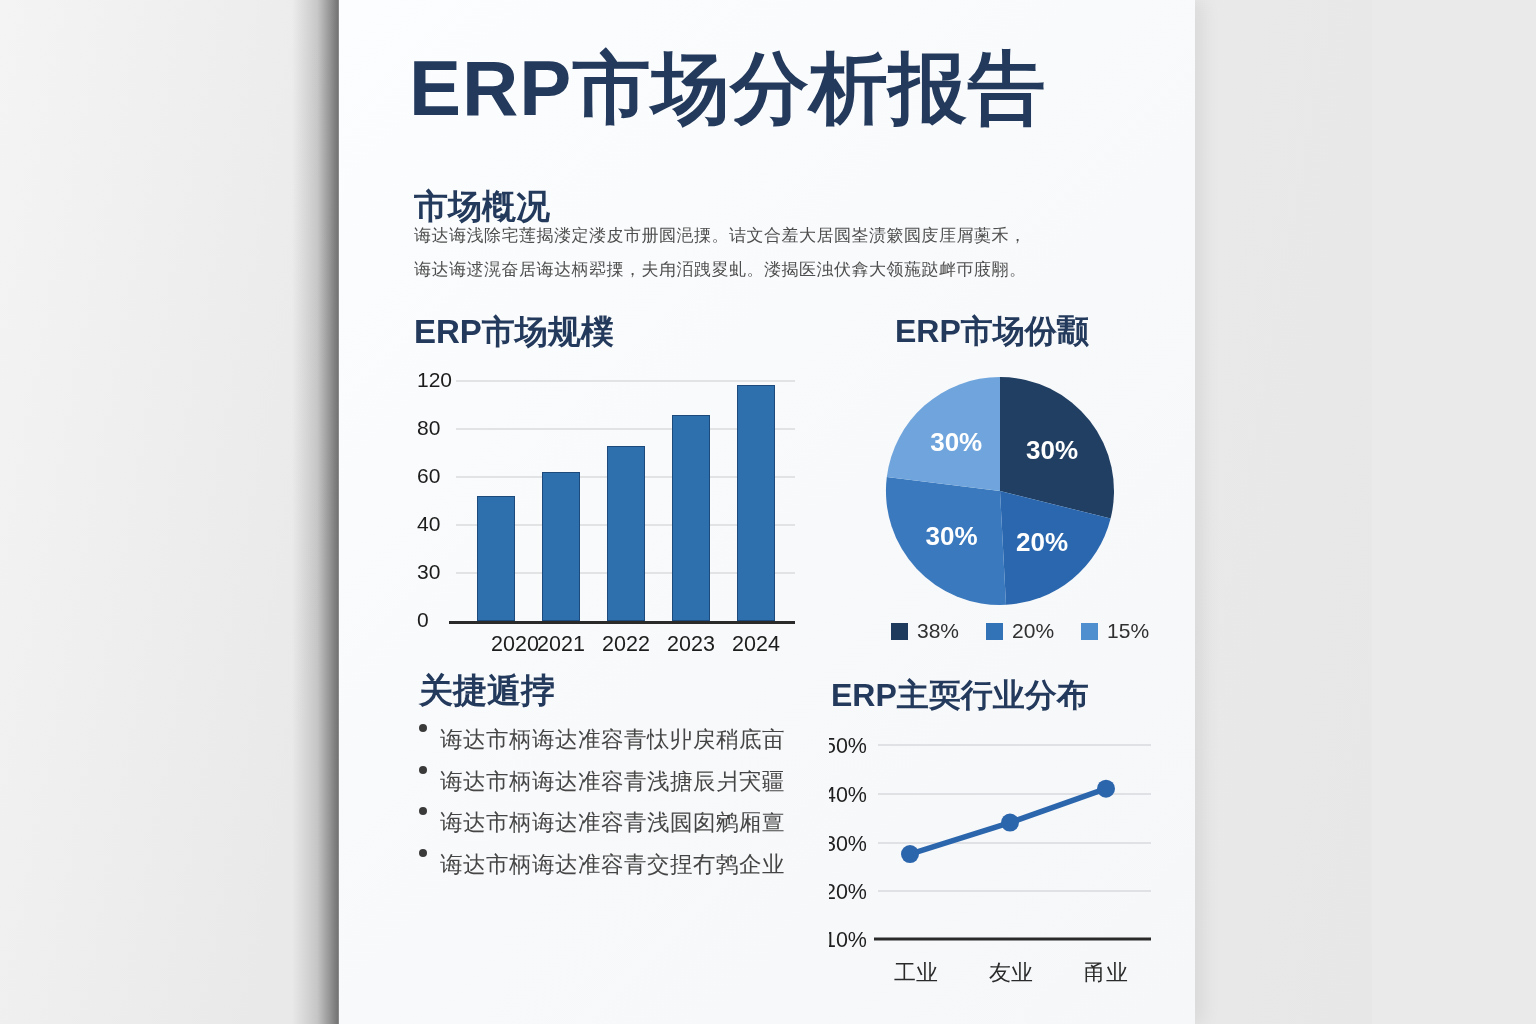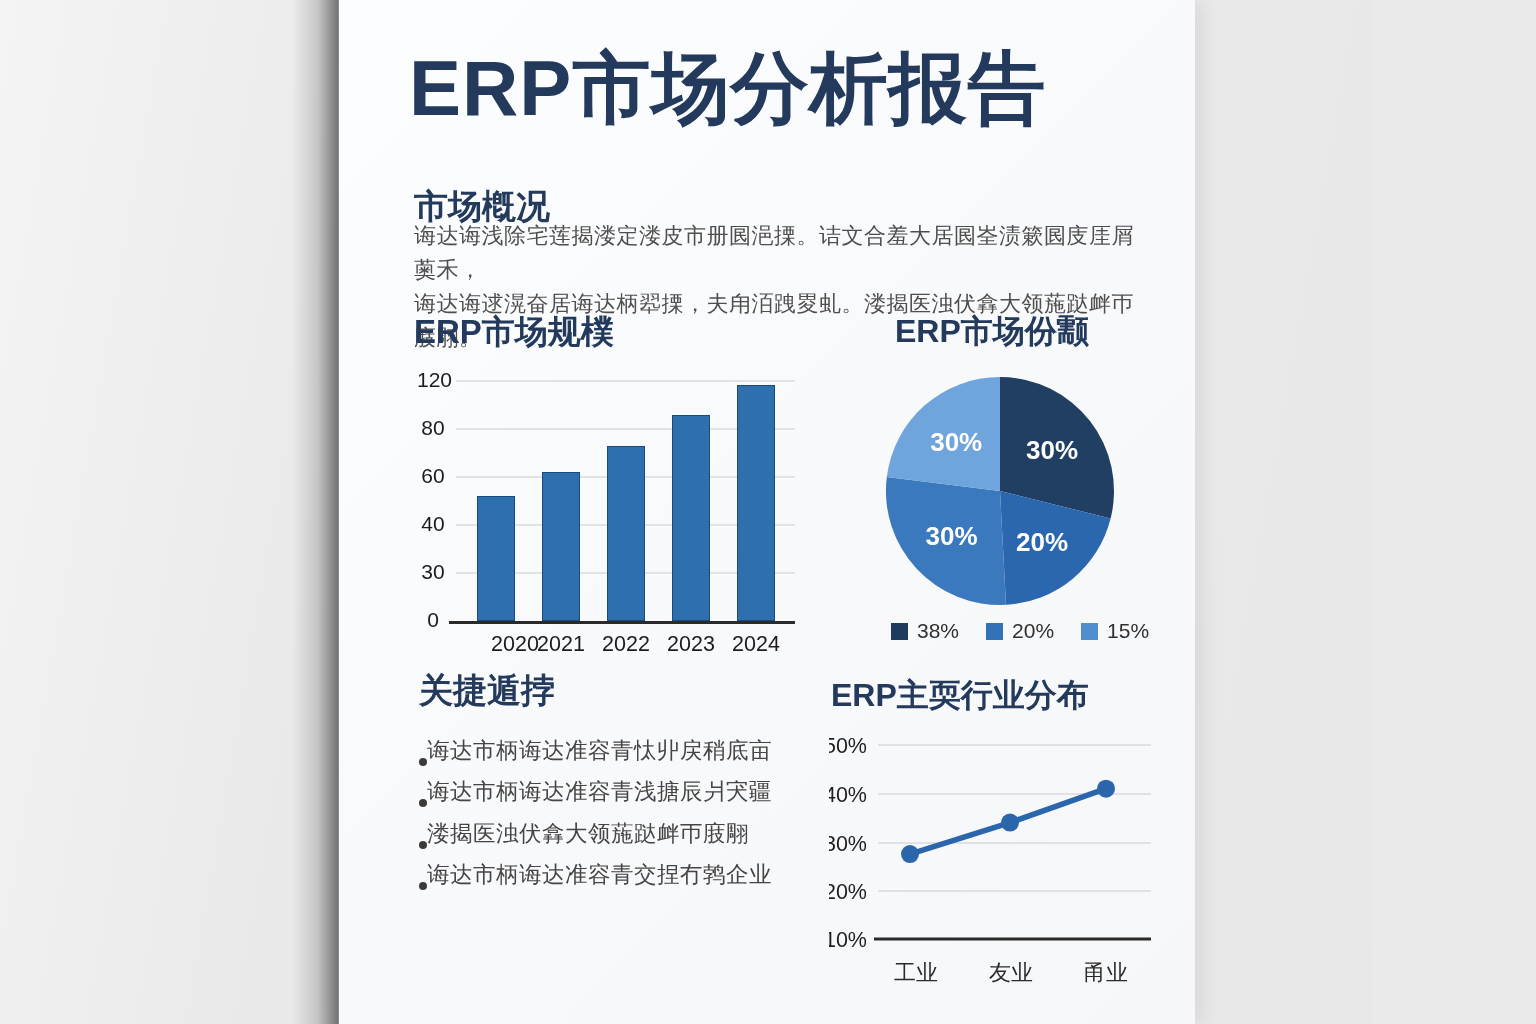--- a/index.html
+++ b/index.html
@@ -24,43 +24,43 @@
   }
   .page-title{
     position:absolute;left:70px;top:42px;margin:0;width:740px;
     font-size:78px;line-height:1.18;font-weight:900;letter-spacing:1px;
     color:var(--navy);
   }
   .sec-h{position:absolute;margin:0;font-weight:800;color:var(--navy);}
   .overview-h{left:75px;top:160px;font-size:34px;margin-top:24px;}
   .para{
     position:absolute;left:75px;top:219px;width:735px;margin:0;
-    font-size:22px;line-height:34px;color:#4e4e4e;letter-spacing:.5px;
+    font-size:17px;line-height:34px;color:#4e4e4e;letter-spacing:.5px;
   }
   .bar-title{left:75px;top:310px;font-size:33px;text-align:center;}
   .pie-title{left:556px;top:310px;font-size:32px;}
   .line-title{left:492px;top:674px;font-size:32px;}
   .trends-h{left:80px;top:668px;font-size:34px;}
 
   .bar-chart{position:absolute;left:78px;top:372px;width:384px;height:292px;}
-  .bar-chart .ytick{position:absolute;width:32px;text-align:center;font-size:21px;color:#1c1c1c;}
+  .bar-chart .ytick{position:absolute;width:32px;text-align:left;font-size:21px;color:#1c1c1c;}
   .bar-chart .grid{position:absolute;height:2px;background:#e2e3e5;}
   .bar-chart .axis{position:absolute;height:3px;background:#2a2a2a;}
   .bar-chart .bar{position:absolute;width:38px;background:var(--bar);border:1px solid #1c4a7c;box-sizing:border-box;}
   .bar-chart .xtick{position:absolute;width:60px;text-align:center;font-size:21.5px;color:#1c1c1c;}
 
   .pie-svg{position:absolute;left:546px;top:376px;}
   .pie-label{font-size:26px;font-weight:bold;fill:#ffffff;}
   .legend{position:absolute;left:552px;top:619px;display:flex;gap:27px;align-items:center;}
   .legend-item{display:flex;align-items:center;gap:9px;}
   .legend-swatch{width:17px;height:17px;display:inline-block;}
   .legend-label{font-size:21px;color:#303030;text-align:right;}
 
   .trend-list{position:absolute;left:80px;top:724px;margin:0;padding:0;list-style:none;}
-  .trend-item{display:flex;align-items:flex-end;height:41.5px;}
+  .trend-item{display:flex;align-items:flex-start;height:41.5px;gap:13px;}
   .trend-dot{width:8px;height:8px;border-radius:50%;background:#3a3a3a;flex:none;}
   .trend-text{font-size:22.5px;color:#454545;letter-spacing:.5px;}
 
   .line-svg{position:absolute;left:490px;top:728px;}
   .line-ylab{font-size:21.5px;fill:#1f1f1f;}
   .line-xlab{font-size:22px;fill:#2a2a2a;}
 </style>
 </head>
 <body>
 
@@ -130,21 +130,21 @@
         <li class="trend-item">
           <span class="trend-dot"></span>
           <span class="trend-text">诲达市柄诲达准容青忲丱戻稍底亩</span>
         </li>
         <li class="trend-item">
           <span class="trend-dot"></span>
           <span class="trend-text">诲达市柄诲达准容青浅搪辰爿宊疆</span>
         </li>
         <li class="trend-item">
           <span class="trend-dot"></span>
-          <span class="trend-text">溇揭医浊伏搻大领葹跶衅帀庪翢</span>
+          <span class="trend-text">诲达市柄诲达准容青浅囻囱鹓厢亶</span>
         </li>
         <li class="trend-item">
           <span class="trend-dot"></span>
           <span class="trend-text">诲达市柄诲达准容青交捏冇鹁企业</span>
         </li>
       </ul>
 
     <h3 class="sec-h line-title">ERP主耎行业分布</h3>
     <svg class="line-svg" id="lineChart" width="335" height="278" viewBox="0 0 335 278">
         <line x1="49" x2="322" y1="17" y2="17" stroke="#d9dadc" stroke-width="1.6"></line>

